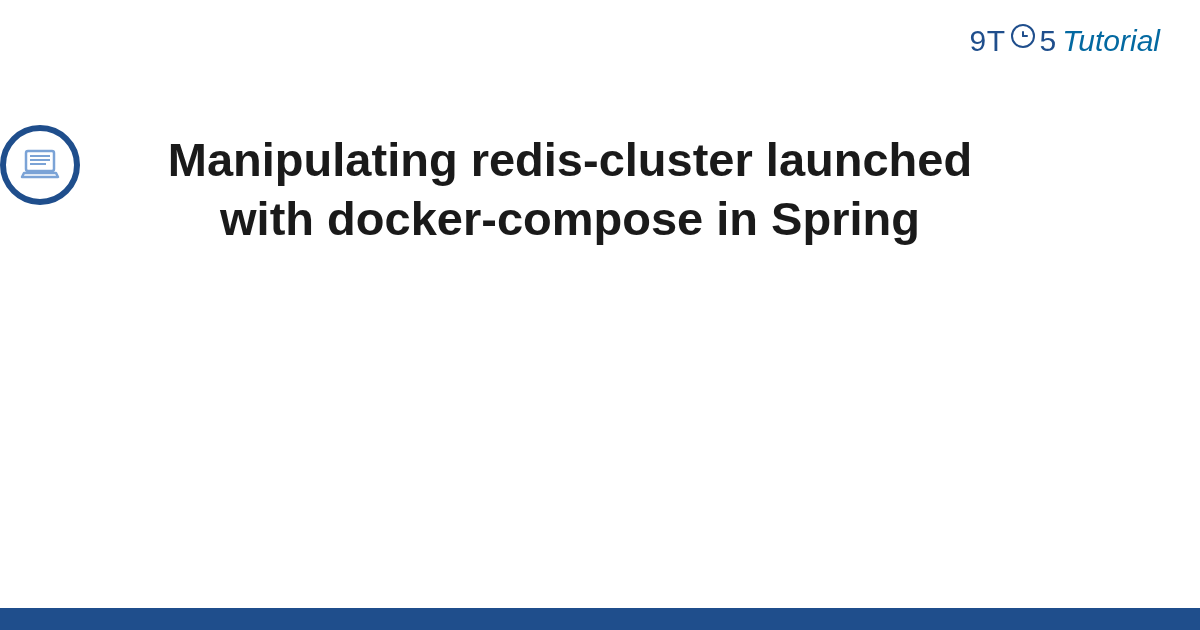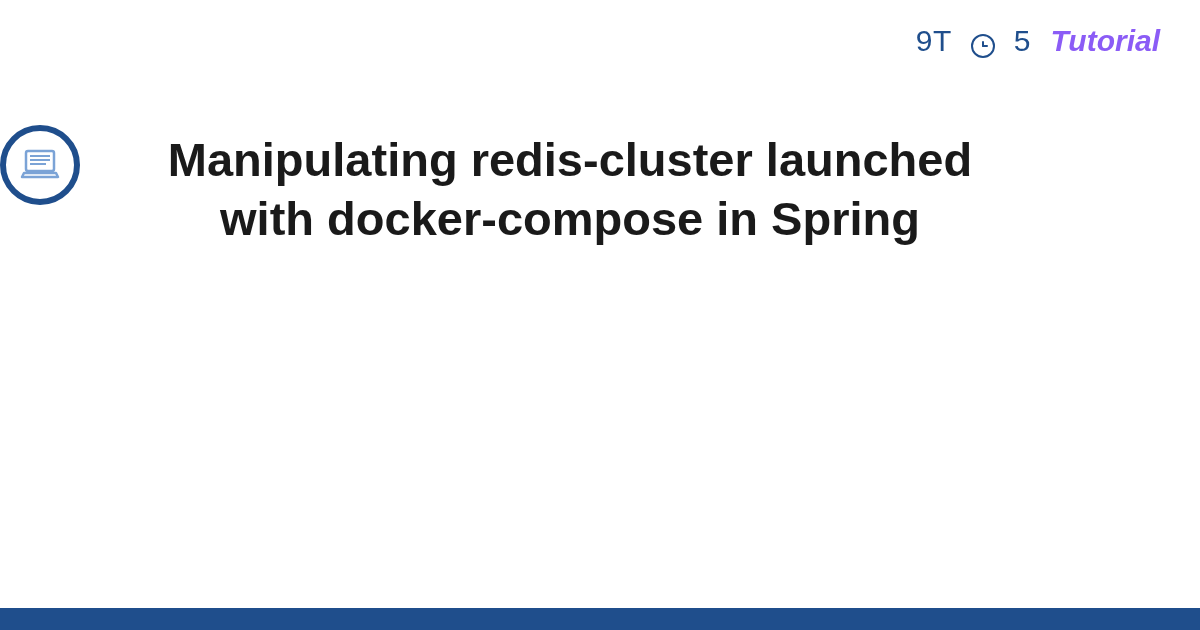--- a/index.html
+++ b/index.html
@@ -13,22 +13,22 @@
       background: #ffffff;
       font-family: -apple-system, BlinkMacSystemFont, "Segoe UI", Helvetica, Arial, sans-serif;
       position: relative;
       overflow: hidden;
     }
     .header {
       position: absolute;
       top: 24px;
       right: 40px;
       display: flex;
-      align-items: flex-end;
-      gap: 18px;
+      align-items: flex-start;
+      gap: 4px;
     }
     .logo-9 {
       color: #1f4e8c;
       font-size: 30px;
       font-weight: 400;
       letter-spacing: 0.5px;
     }
     .logo-clock {
       display: inline-flex;
       align-items: center;
@@ -40,23 +40,23 @@
       margin: 0 1px;
       position: relative;
       vertical-align: middle;
     }
     .logo-5 {
       color: #1f4e8c;
       font-size: 30px;
       font-weight: 400;
     }
     .logo-tutorial {
-      color: #8b5cf6;
+      color: #0369a1;
       font-size: 30px;
-      font-weight: 700;
+      font-weight: 400;
       font-style: italic;
       margin-left: 2px;
     }
     .main {
       position: absolute;
       top: 125px;
       left: 0;
       right: 0;
       display: flex;
       flex-direction: row;

